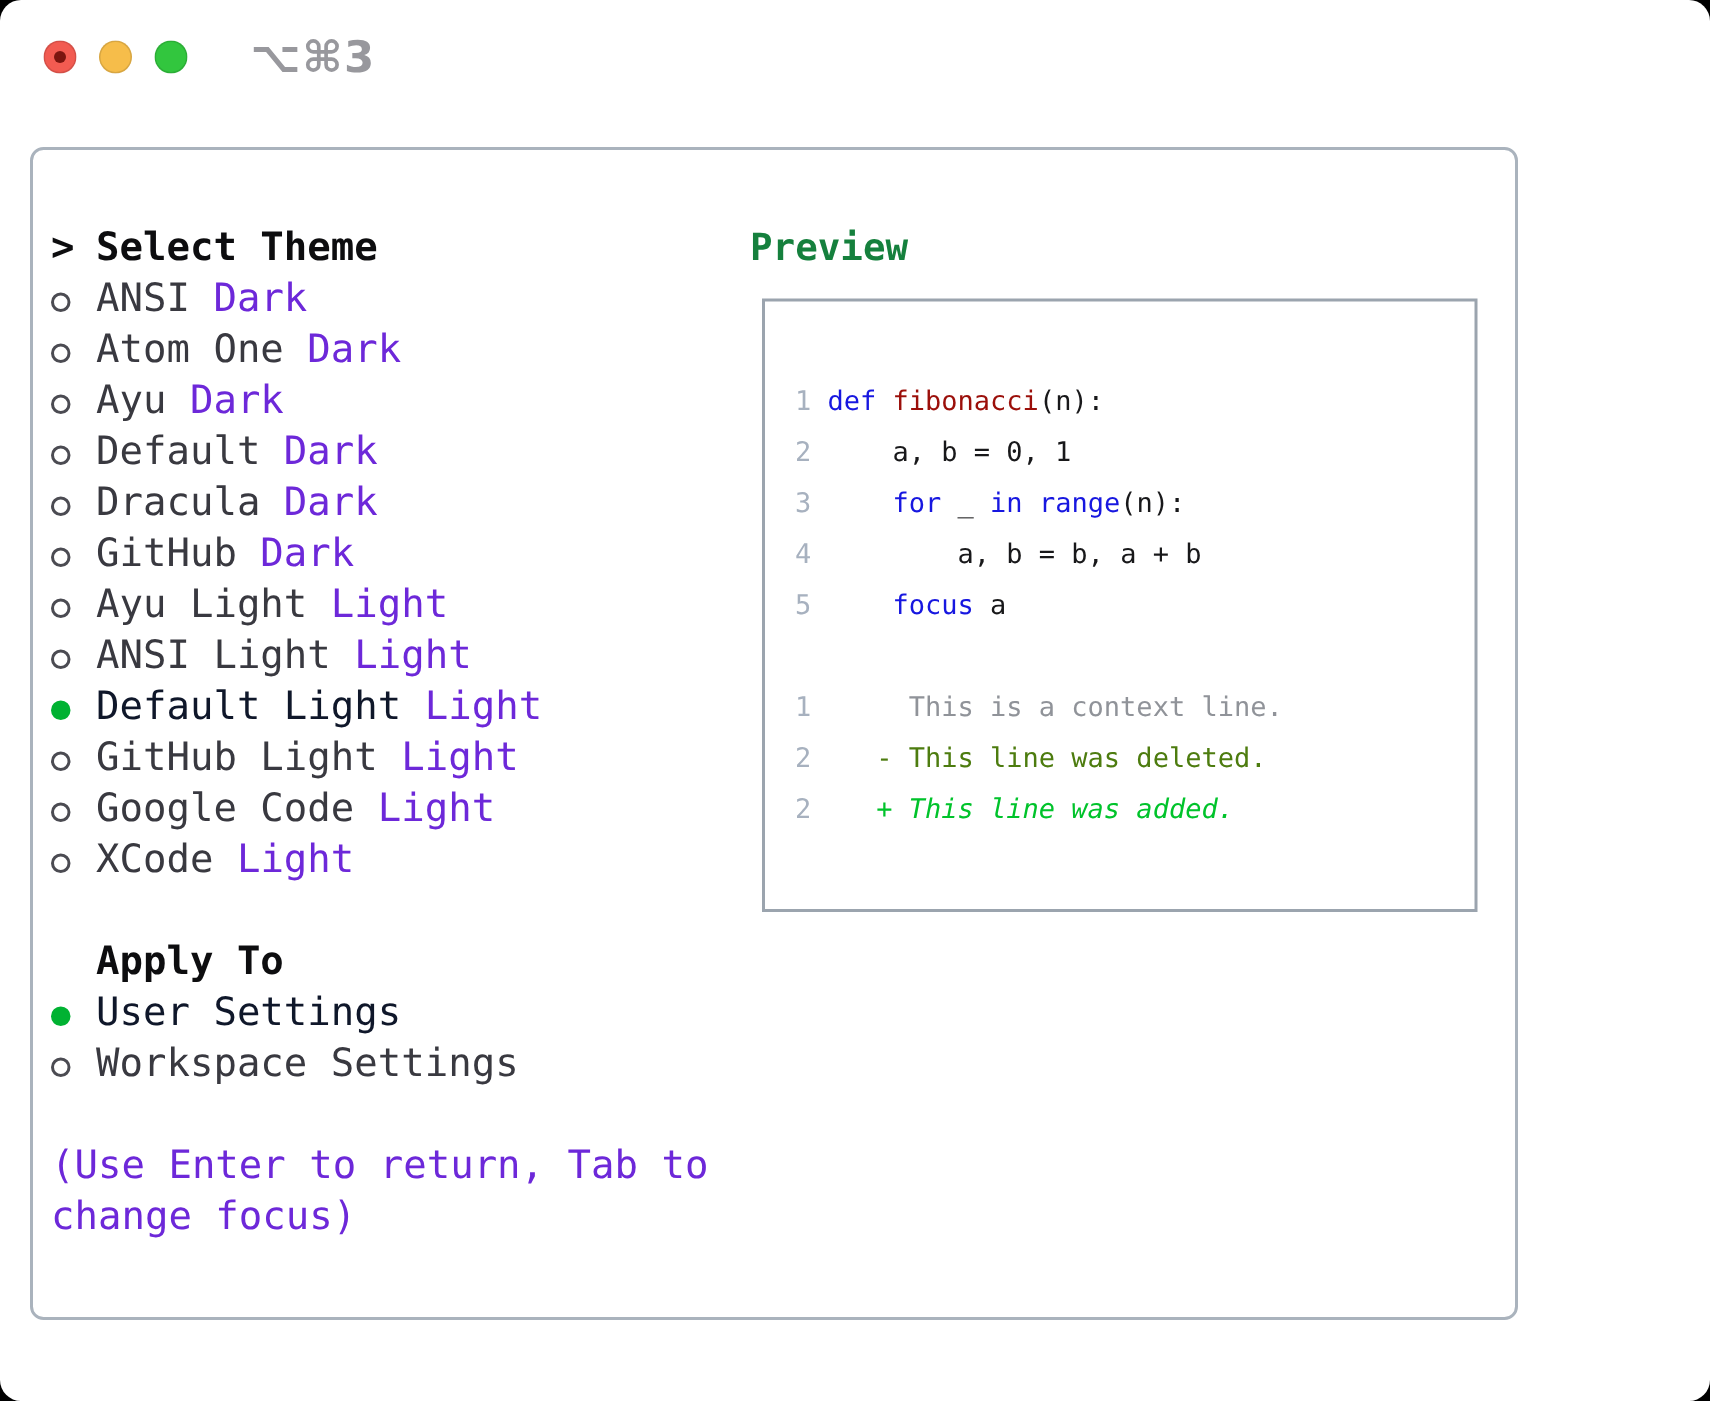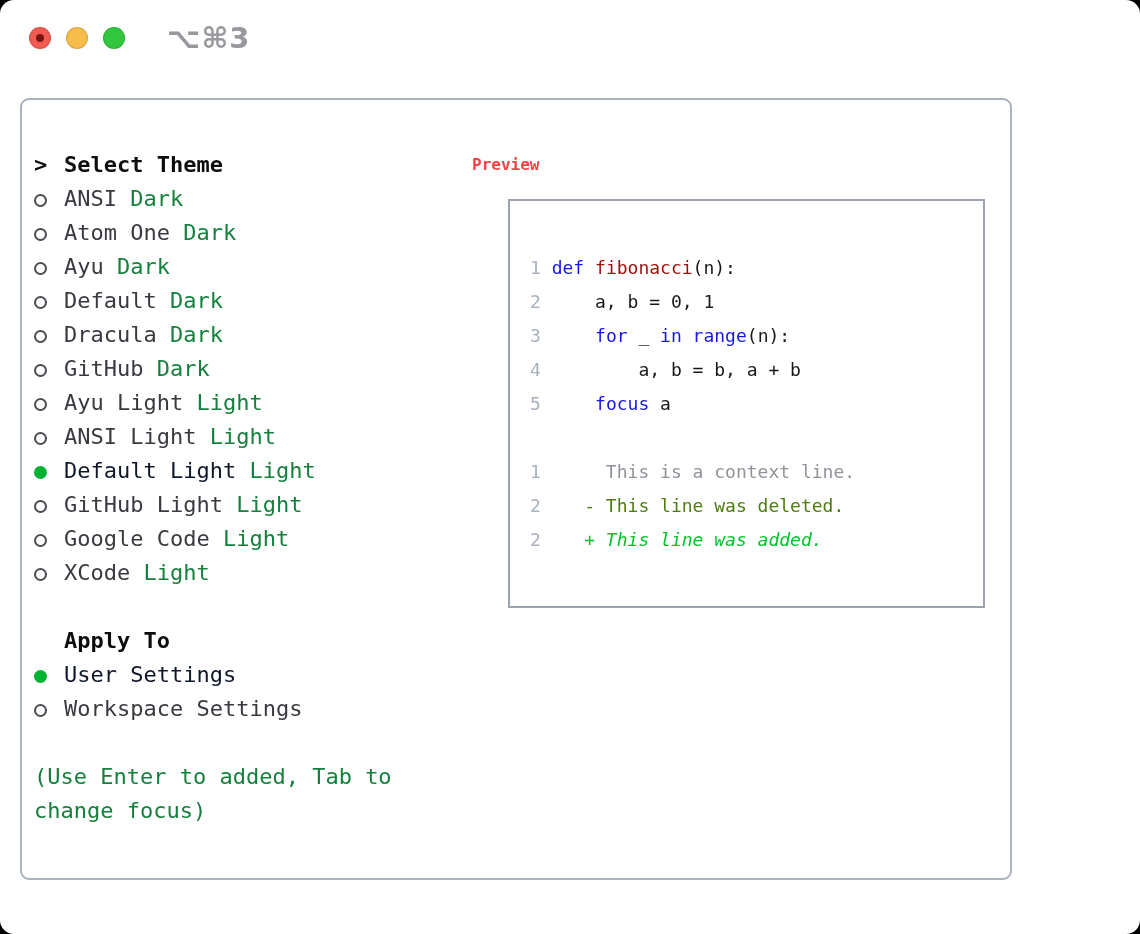--- a/index.html
+++ b/index.html
@@ -11,35 +11,35 @@
   .light.red{left:29px;background:#f25b51;border:1px solid rgba(0,0,0,0.12);}
   .light.red::after{content:"";position:absolute;left:6px;top:6px;width:8px;height:8px;
                     border-radius:50%;background:#7b150f;}
   .light.yellow{left:66px;background:#f6bd4a;border:1px solid rgba(0,0,0,0.12);}
   .light.green{left:103px;background:#32c63e;border:1px solid rgba(0,0,0,0.12);}
   .wintitle{position:absolute;left:167px;top:21px;font-family:"DejaVu Sans",sans-serif;
             font-size:29px;font-weight:600;color:#98989d;letter-spacing:1px;}
   
   .panel{position:absolute;left:20px;top:98px;width:992px;height:782px;box-sizing:border-box;
          border:2px solid #aab3bd;border-radius:9px;background:#fff;}
-  .row{white-space:pre;line-height:34px;font-size:22px;color:#393940;}
+  .row{white-space:pre;line-height:34px;font-size:26px;color:#393940;}
   .marker{display:inline-block;width:30px;}
   .circle{display:inline-block;width:13px;height:13px;box-sizing:border-box;border-radius:50%;
           border:2px solid #4b4b52;vertical-align:-1px;}
   .circle.filled{border-color:#00b232;background:#00b232;}
   .prompt{font-weight:bold;color:#0d0d0f;}
   .heading{font-weight:bold;color:#0d0d0f;}
-  .muted{color:#15803d;}
+  .muted{color:#6d28d9;}
   .sel{color:#0f172a;}
   #theme-list{position:absolute;left:12px;top:48px;}
   #apply-section{position:absolute;left:12px;top:524px;}
   #help{position:absolute;left:12px;top:660px;}
   
-  #preview-heading{position:absolute;left:450px;top:48px;line-height:34px;font-size:16px;
-                   font-weight:bold;color:#ef4444;}
+  #preview-heading{position:absolute;left:478px;top:48px;line-height:34px;font-size:25px;
+                   font-weight:bold;color:#15803d;}
   #preview-box{position:absolute;left:486px;top:99px;width:477px;height:409px;box-sizing:border-box;
                border:2px solid #9ba4ae;background:#fff;overflow:hidden;}
   #preview-content{padding:50px 0 0 20px;}
   .pline{white-space:pre;line-height:34px;font-size:18px;color:#18181a;}
   .lnum{color:#a7b1bf;}
   .kw{color:#1717e0;}
   .fn{color:#9b0f0a;}
   .plain{color:#18181a;}
   .pline.context .body{color:#909399;}
   .pline.deleted .body{color:#4d7c0f;}
@@ -78,21 +78,21 @@
       </div>
 
     <div id="apply-section">
       <div class="row heading"><span class="marker"></span><span>Apply To</span></div>
 
     <div class="row"><span class="marker"><span class="circle filled"></span></span><span class="sel">User Settings</span></div>
         <div class="row"><span class="marker"><span class="circle"></span></span><span>Workspace Settings</span></div>
       </div>
 
     <div id="help">
-      <div class="row muted">(Use Enter to added, Tab to</div>
+      <div class="row muted">(Use Enter to return, Tab to</div>
       <div class="row muted">change focus)</div>
     </div>
 
     <div id="preview-heading">Preview</div>
 
     <div id="preview-box">
       <div id="preview-content">
         <div id="code-lines">
             <div class="pline"><span class="lnum">1 </span><span class="kw">def</span><span class="plain"> </span><span class="fn">fibonacci</span><span class="plain">(n):</span></div>
             <div class="pline"><span class="lnum">2 </span><span class="plain">    a, b = 0, 1</span></div>

